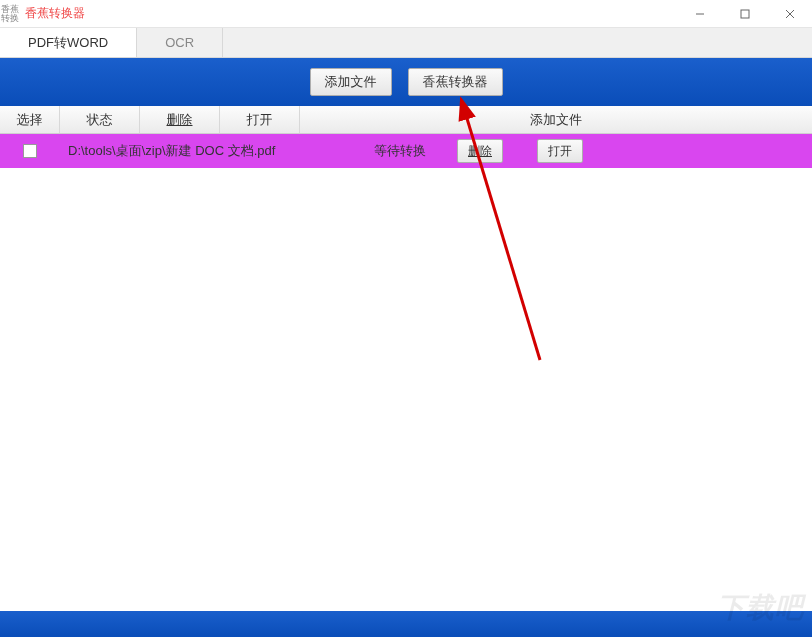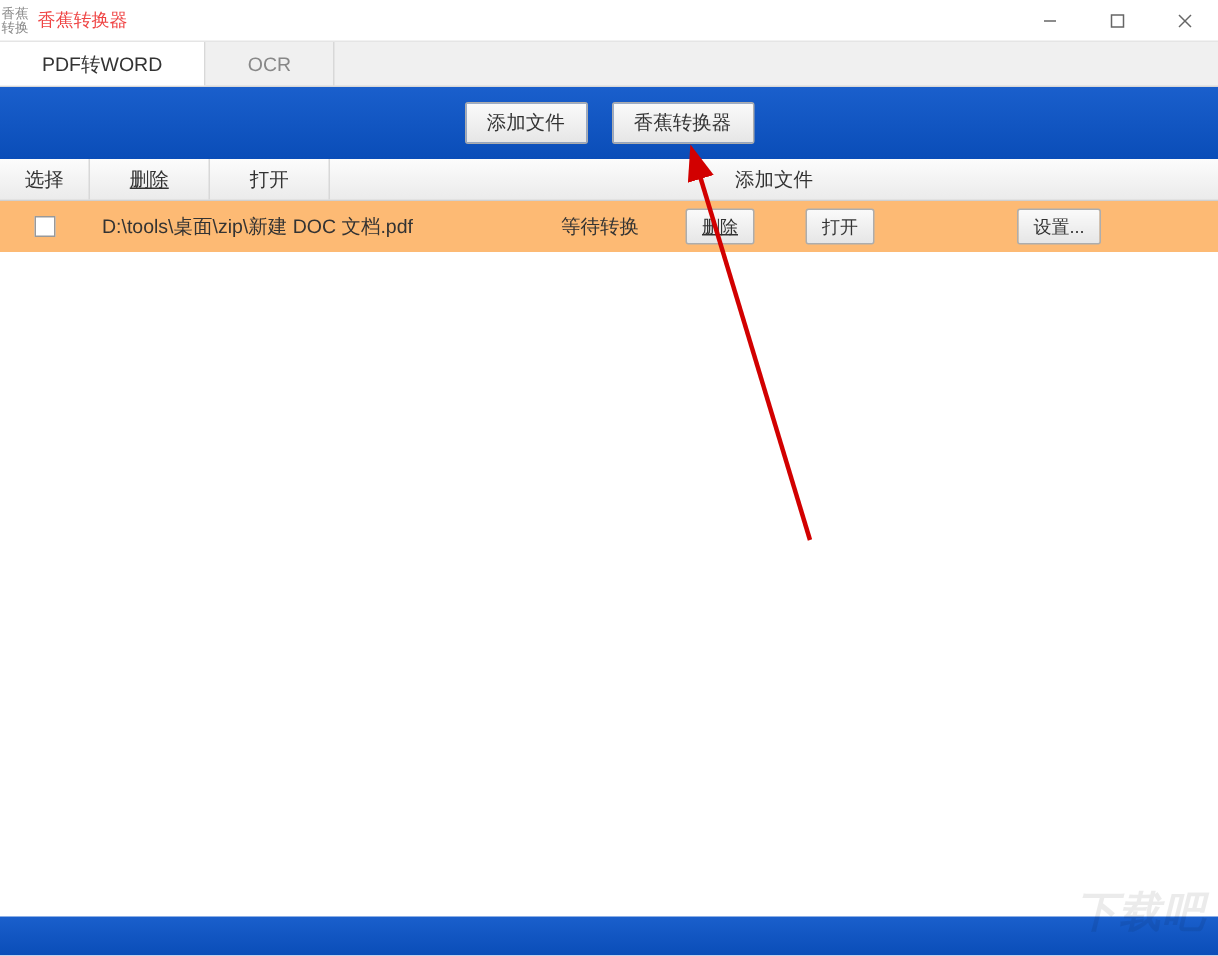--- a/index.html
+++ b/index.html
@@ -23,21 +23,21 @@
     .th:last-child { border-right: none; }
     .col-sel { width: 60px; }
     .col-name { width: 300px; }
     .col-status { width: 80px; }
     .col-del { width: 80px; text-decoration: underline; }
     .col-open { width: 80px; }
     .col-range { flex: 1; }
 
     .table-body { background: #fff; }
     .row { display: flex; height: 34px; align-items: center; font-size: 13px; color: #333; }
-    .row.even { background: #fdba74; }
+    .row.even { background: #d946ef; }
     .td { display: flex; align-items: center; justify-content: center; }
     .td.col-sel { justify-content: center; }
     .td.col-name { justify-content: flex-start; padding-left: 8px; white-space: nowrap; }
     .cell-btn { height: 24px; padding: 0 10px; background: linear-gradient(to bottom, #fafafa, #e6e6e6); border: 1px solid #adadad; border-radius: 2px; font-size: 12px; color: #333; cursor: pointer; }
     .checkbox { width: 14px; height: 14px; border: 1px solid #999; background: #fff; }
 
     .filler { height: calc(637px - 28px - 30px - 48px - 28px - 34px - 26px); background: #fff; }
 
     .bottom-bar { position: absolute; bottom: 0; left: 0; right: 0; height: 26px; background: linear-gradient(to bottom, #1a5fcc, #0a4db8); }
 
@@ -77,40 +77,38 @@
   <div class="tab">OCR</div>
 </div>
 
 <div class="toolbar">
   <button class="tool-btn">添加文件</button>
   <button class="tool-btn">香蕉转换器</button>
 </div>
 
 <div class="table-header">
   <div class="th col-sel">选择</div>
+  <div class="th col-status">状态</div>
   <div class="th col-del">删除</div>
   <div class="th col-open">打开</div>
   <div class="th col-range">添加文件</div>
 </div>
 
 <div class="table-body">
   <div class="row even">
     <div class="td col-sel">
       <div class="checkbox"></div>
     </div>
     <div class="td col-name">D:\tools\桌面\zip\新建 DOC 文档.pdf</div>
     <div class="td col-status">等待转换</div>
     <div class="td col-del">
       <button class="cell-btn">删除</button>
     </div>
     <div class="td col-open">
       <button class="cell-btn">打开</button>
-    </div>
-    <div class="td col-range">
-      <button class="cell-btn">设置...</button>
     </div>
   </div>
 </div>
 
 <div class="filler"></div>
 
 <div class="bottom-bar"></div>
 
 <svg class="arrow-overlay" width="812" height="637">
   <defs>

